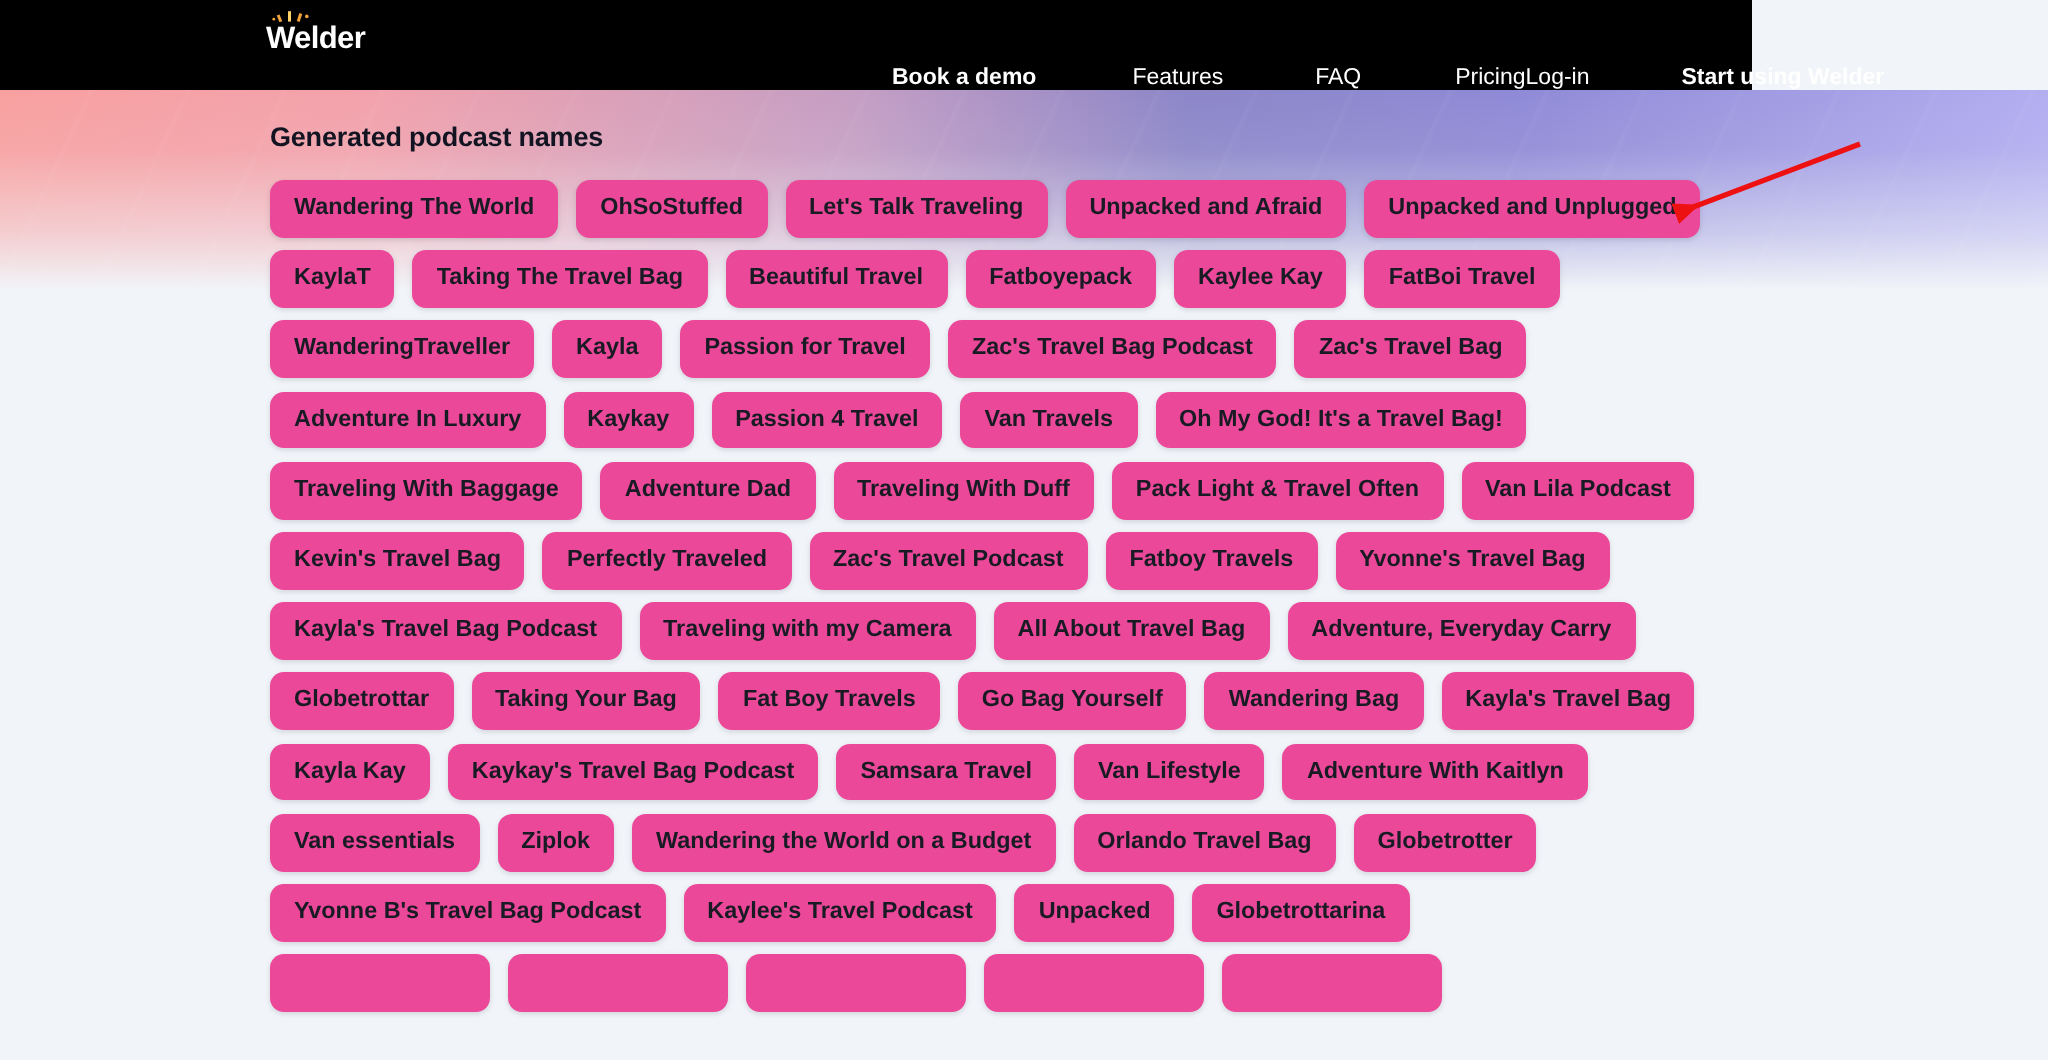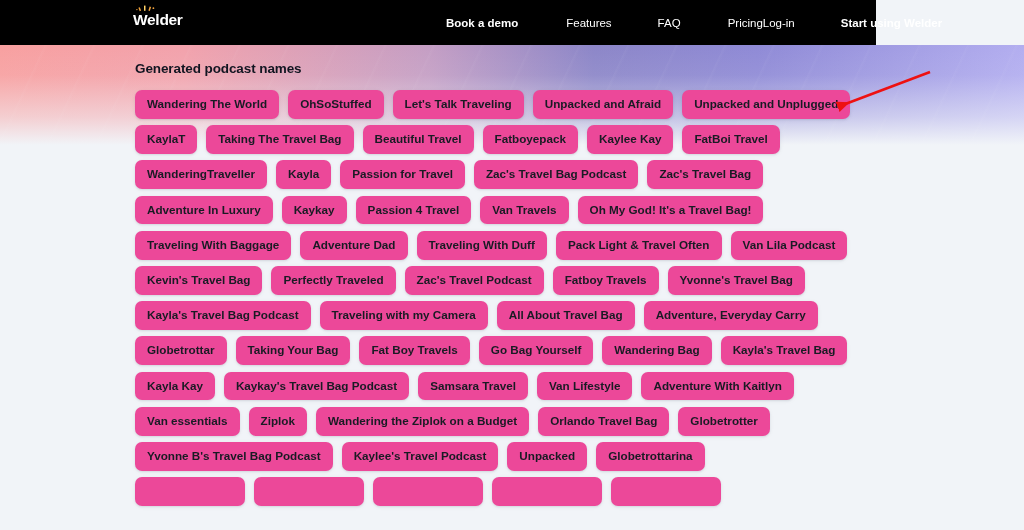--- a/index.html
+++ b/index.html
@@ -51,21 +51,21 @@
     font-weight: bold;
     letter-spacing: -0.3px;
     line-height: 1.1;
   }
   #nav-links {
     position: absolute;
     left: 446px;
     top: 0;
     height: 45px;
     display: flex;
-    align-items: center;
+    align-items: flex-end;
   }
   .nav-link {
     color: #ffffff;
     font-size: 11.5px;
     text-decoration: none;
     white-space: nowrap;
     cursor: pointer;
   }
   .nav-link.bold { font-weight: bold; }
 
@@ -249,21 +249,21 @@
         <div class="tag-row">
           <div class="tag">Kayla Kay</div>
           <div class="tag">Kaykay's Travel Bag Podcast</div>
           <div class="tag">Samsara Travel</div>
           <div class="tag">Van Lifestyle</div>
           <div class="tag">Adventure With Kaitlyn</div>
         </div>
         <div class="tag-row">
           <div class="tag">Van essentials</div>
           <div class="tag">Ziplok</div>
-          <div class="tag">Wandering the Ziplok on a Budget</div>
+          <div class="tag">Wandering the World on a Budget</div>
           <div class="tag">Orlando Travel Bag</div>
           <div class="tag">Globetrotter</div>
         </div>
         <div class="tag-row">
           <div class="tag">Yvonne B's Travel Bag Podcast</div>
           <div class="tag">Kaylee's Travel Podcast</div>
           <div class="tag">Unpacked</div>
           <div class="tag">Globetrottarina</div>
         </div>
         <div class="tag-row">

